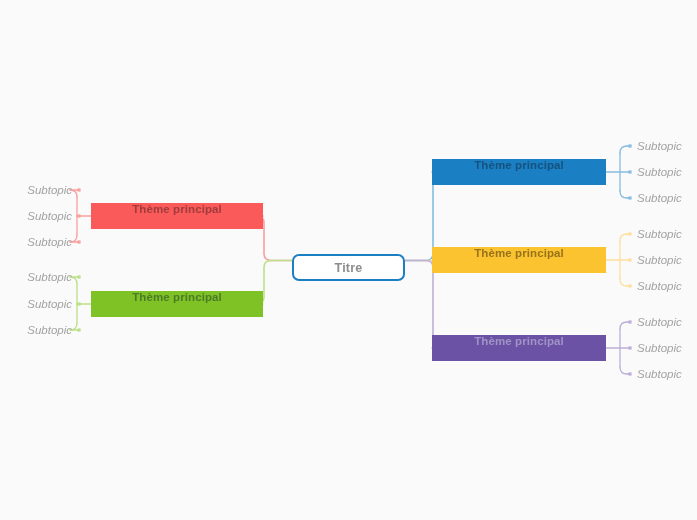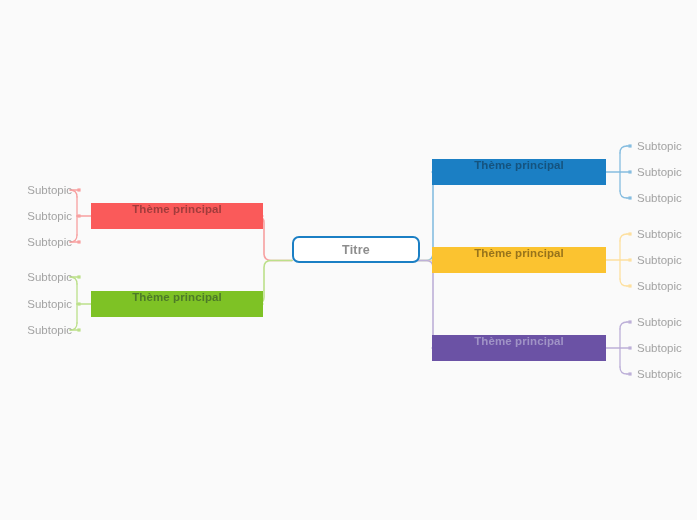--- a/index.html
+++ b/index.html
@@ -61,20 +61,21 @@
   }
 
   
   .subtopic {
     position: absolute;
     font-size: 11.5px;
     color: #a3a3a3;
     white-space: nowrap;
     z-index: 4;
     line-height: 14px;
+    font-style: italic;
   }
   .subtopic.right-side { text-align: left; }
   .subtopic.left-side  { text-align: right; }
 </style>
 </head>
 <body>
 
 <div id="canvas">
 
   <svg id="wires" viewBox="0 0 697 520">
@@ -144,21 +145,21 @@
       <path d="M 620 329 V 367" fill="none" stroke="#bdb0d8" stroke-width="1.3" stroke-linecap="round" stroke-linejoin="round"></path>
       <path d="M 620 367 Q 620 374 627 374" fill="none" stroke="#bdb0d8" stroke-width="1.3" stroke-linecap="round" stroke-linejoin="round"></path>
       <path d="M 627 322 H 630" fill="none" stroke="#bdb0d8" stroke-width="1.3" stroke-linecap="round" stroke-linejoin="round"></path>
       <rect x="628.4" y="320.4" width="3.2" height="3.2" fill="#bdb0d8"></rect>
       <path d="M 620 348 H 630" fill="none" stroke="#bdb0d8" stroke-width="1.3" stroke-linecap="round" stroke-linejoin="round"></path>
       <rect x="628.4" y="346.4" width="3.2" height="3.2" fill="#bdb0d8"></rect>
       <path d="M 627 374 H 630" fill="none" stroke="#bdb0d8" stroke-width="1.3" stroke-linecap="round" stroke-linejoin="round"></path>
       <rect x="628.4" y="372.4" width="3.2" height="3.2" fill="#bdb0d8"></rect>
     </svg>
 
-  <div class="root-node" id="root-node" style="left: 292px; top: 236px; width: 128px; height: 27px; border-color: rgb(27, 127, 196); background: rgb(255, 255, 255);">
+  <div class="root-node" id="root-node" style="left: 292px; top: 254px; width: 113px; height: 27px; border-color: rgb(27, 127, 196); background: rgb(255, 255, 255);">
     <span class="root-label" style="color: rgb(141, 141, 141);">Titre</span>
   </div>
 
   <div id="nodes">
       <div class="topic-box" style="left: 91px; top: 203px; width: 172px; height: 26px; background: rgb(250, 90, 90);">
         <span class="topic-label" style="color: rgb(162, 60, 60);">Thème principal</span>
       </div>
       <div class="subtopic left-side" style="left: 12px; top: 183px; width: 60px;">Subtopic</div>
       <div class="subtopic left-side" style="left: 12px; top: 209px; width: 60px;">Subtopic</div>
       <div class="subtopic left-side" style="left: 12px; top: 235px; width: 60px;">Subtopic</div>

